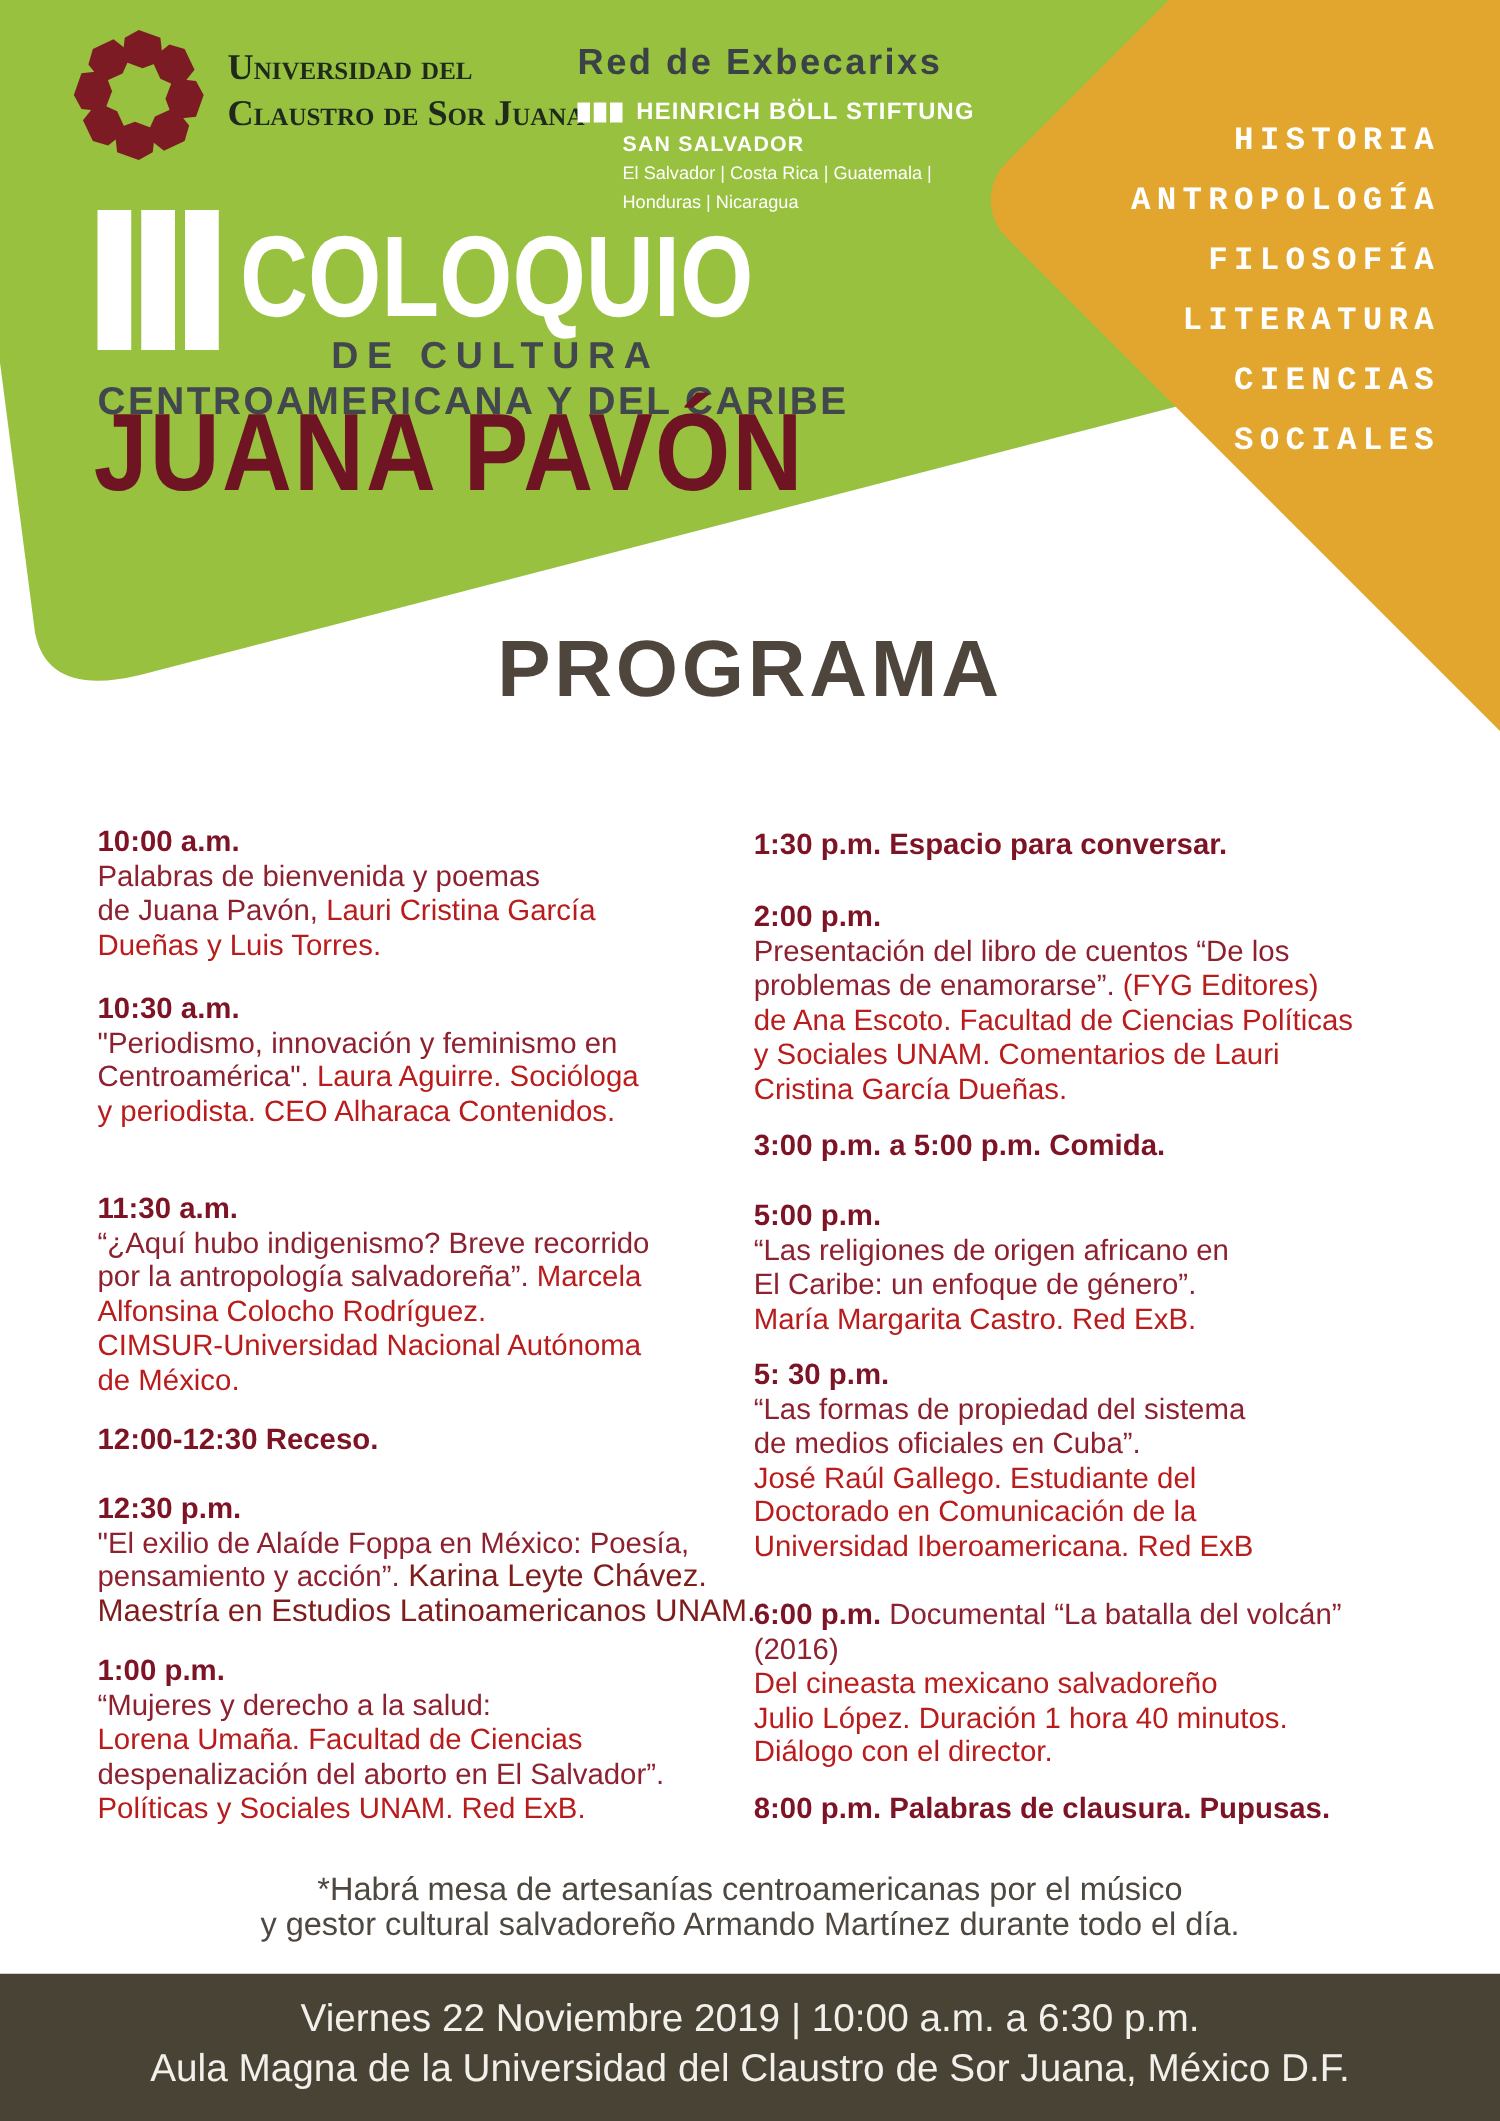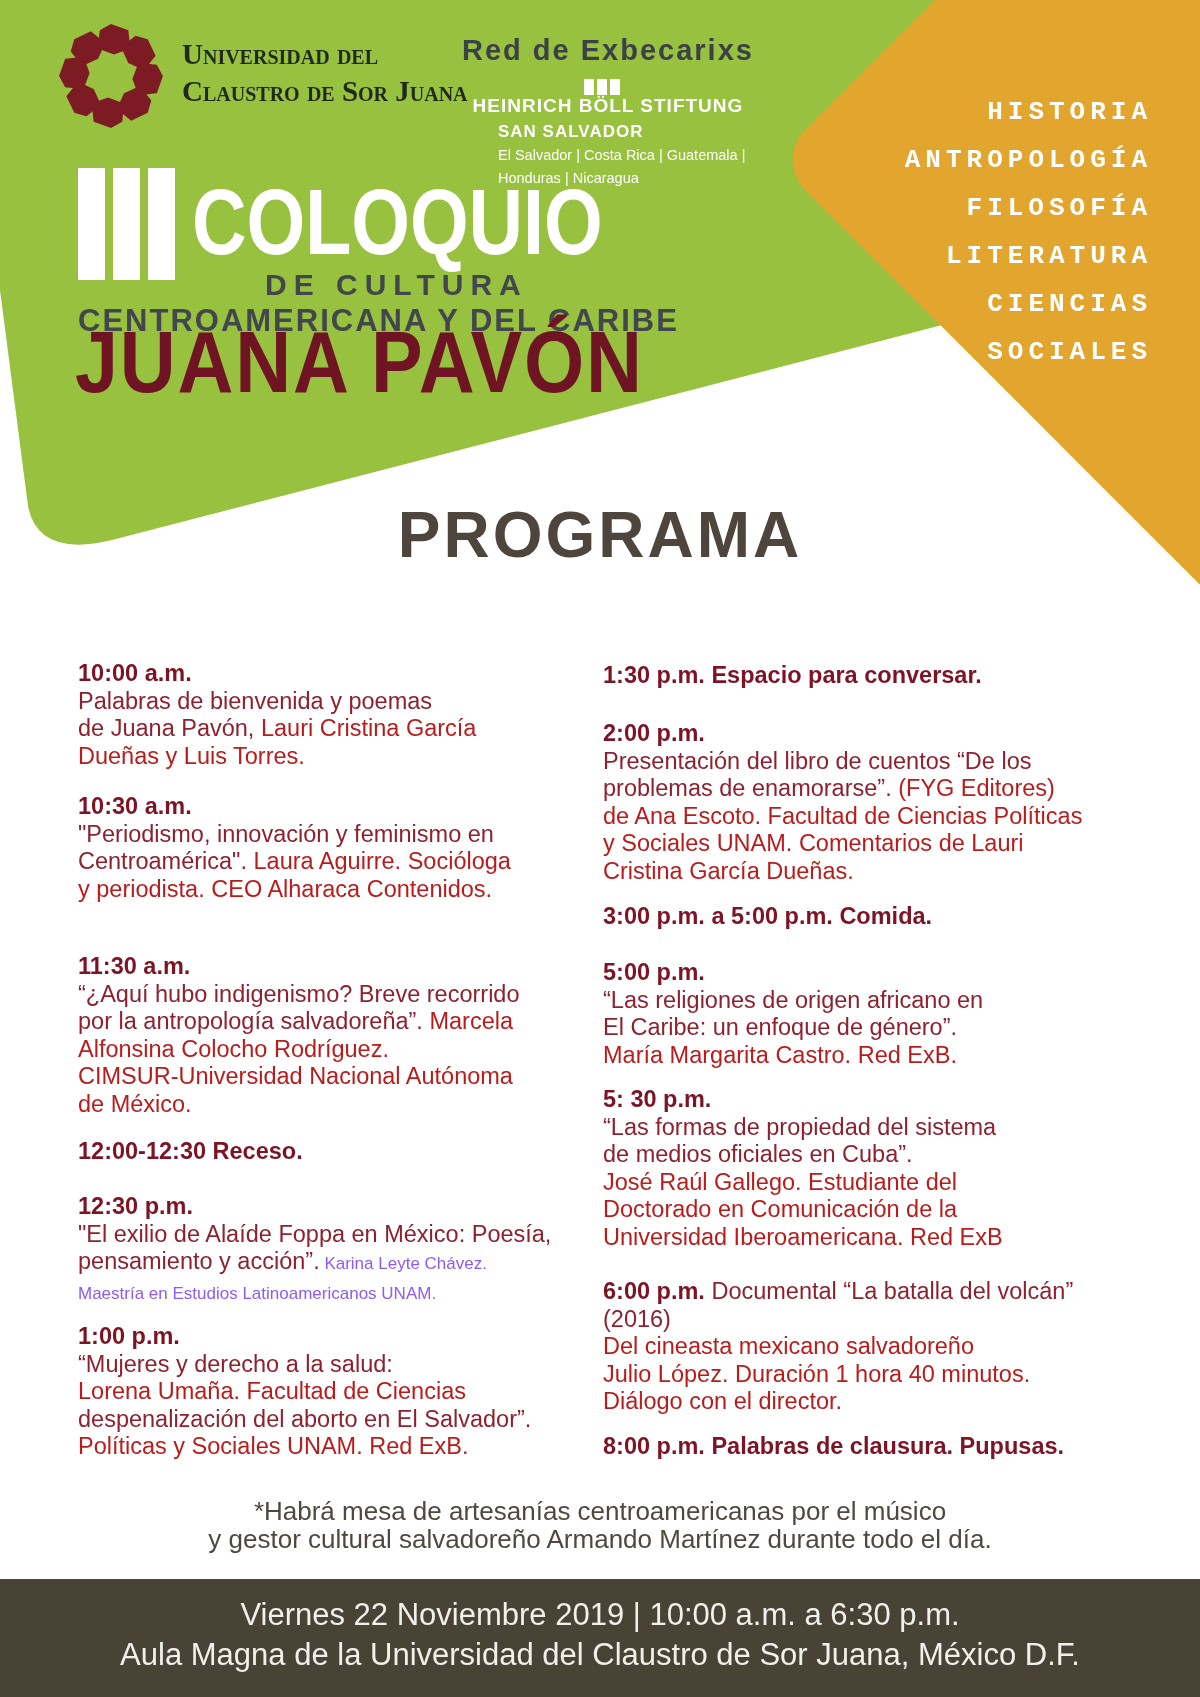--- a/index.html
+++ b/index.html
@@ -7,21 +7,21 @@
         font-family:"Liberation Sans",sans-serif;}
   
   .green-svg{position:absolute;left:0;top:0;z-index:1;}
   .diamond{position:absolute;left:945px;top:-250px;width:820px;height:820px;background:#e2a52e;
            border-radius:42px;transform:rotate(45deg);z-index:2;}
   .logo-svg{position:absolute;left:55px;top:20px;z-index:3;}
   .ucsj-text{position:absolute;left:182px;top:36px;z-index:3;font-family:"Liberation Serif",serif;
              font-variant:small-caps;font-weight:700;font-size:29px;line-height:37px;color:#1f2a1d;}
   .rexb{position:absolute;left:462px;top:34px;z-index:3;}
   .rexb-name{font-size:29px;font-weight:700;color:#3b4247;letter-spacing:2px;}
-  .hbs-row{display:flex;align-items:center;margin-top:12px;flex-direction:column;}
+  .hbs-row{display:flex;align-items:center;margin-top:12px;}
   .hbs-squares{display:flex;margin-right:8px;}
   .hbs-squares i{display:block;width:10px;height:16px;background:#fff;margin-right:3px;}
   .hbs-name{color:#fff;font-weight:700;font-size:19px;letter-spacing:1px;}
   .hbs-city{color:#fff;font-weight:700;font-size:17px;letter-spacing:1px;margin:5px 0 0 36px;}
   .hbs-countries{color:#fff;font-size:14.5px;line-height:19px;margin:4px 0 0 36px;}
   
   .topics{position:absolute;top:88px;right:48px;width:300px;z-index:3;text-align:right;
           color:#ffffff;font-weight:700;font-size:26px;line-height:48px;letter-spacing:5px;font-family:Liberation Mono, monospace;}
   
   .bars{position:absolute;left:78px;top:168px;display:flex;z-index:3;}
@@ -39,21 +39,21 @@
   .programa{position:absolute;left:0;top:498px;width:1200px;text-align:center;z-index:3;
             font-size:64px;font-weight:700;letter-spacing:3px;color:#4e463d;}
   .pcol{position:absolute;inset:0;z-index:3;}
   .entry{position:absolute;font-size:23.5px;line-height:27.5px;}
   .pcol-left .entry{left:78px;width:505px;}
   .pcol-right .entry{left:603px;width:540px;}
   .entry p{margin:0;white-space:nowrap;}
   .time{font-weight:700;color:#7d1426;}
   .seg-r{color:#8e212f;}
   .seg-g{color:#b91c1c;}
-  .seg-gs{color:#8b5cf6;font-size:17px;}
+  .seg-gs{color:#7f1d1d;font-size:25px;}
   .pcol-left .entry:nth-child(1){top:660px;}
   .pcol-left .entry:nth-child(2){top:793px;}
   .pcol-left .entry:nth-child(3){top:953px;}
   .pcol-left .entry:nth-child(4){top:1138px;}
   .pcol-left .entry:nth-child(5){top:1193px;}
   .pcol-left .entry:nth-child(6){top:1323px;}
   .pcol-right .entry:nth-child(1){top:662px;}
   .pcol-right .entry:nth-child(2){top:720px;}
   .pcol-right .entry:nth-child(3){top:903px;}
   .pcol-right .entry:nth-child(4){top:959px;}

